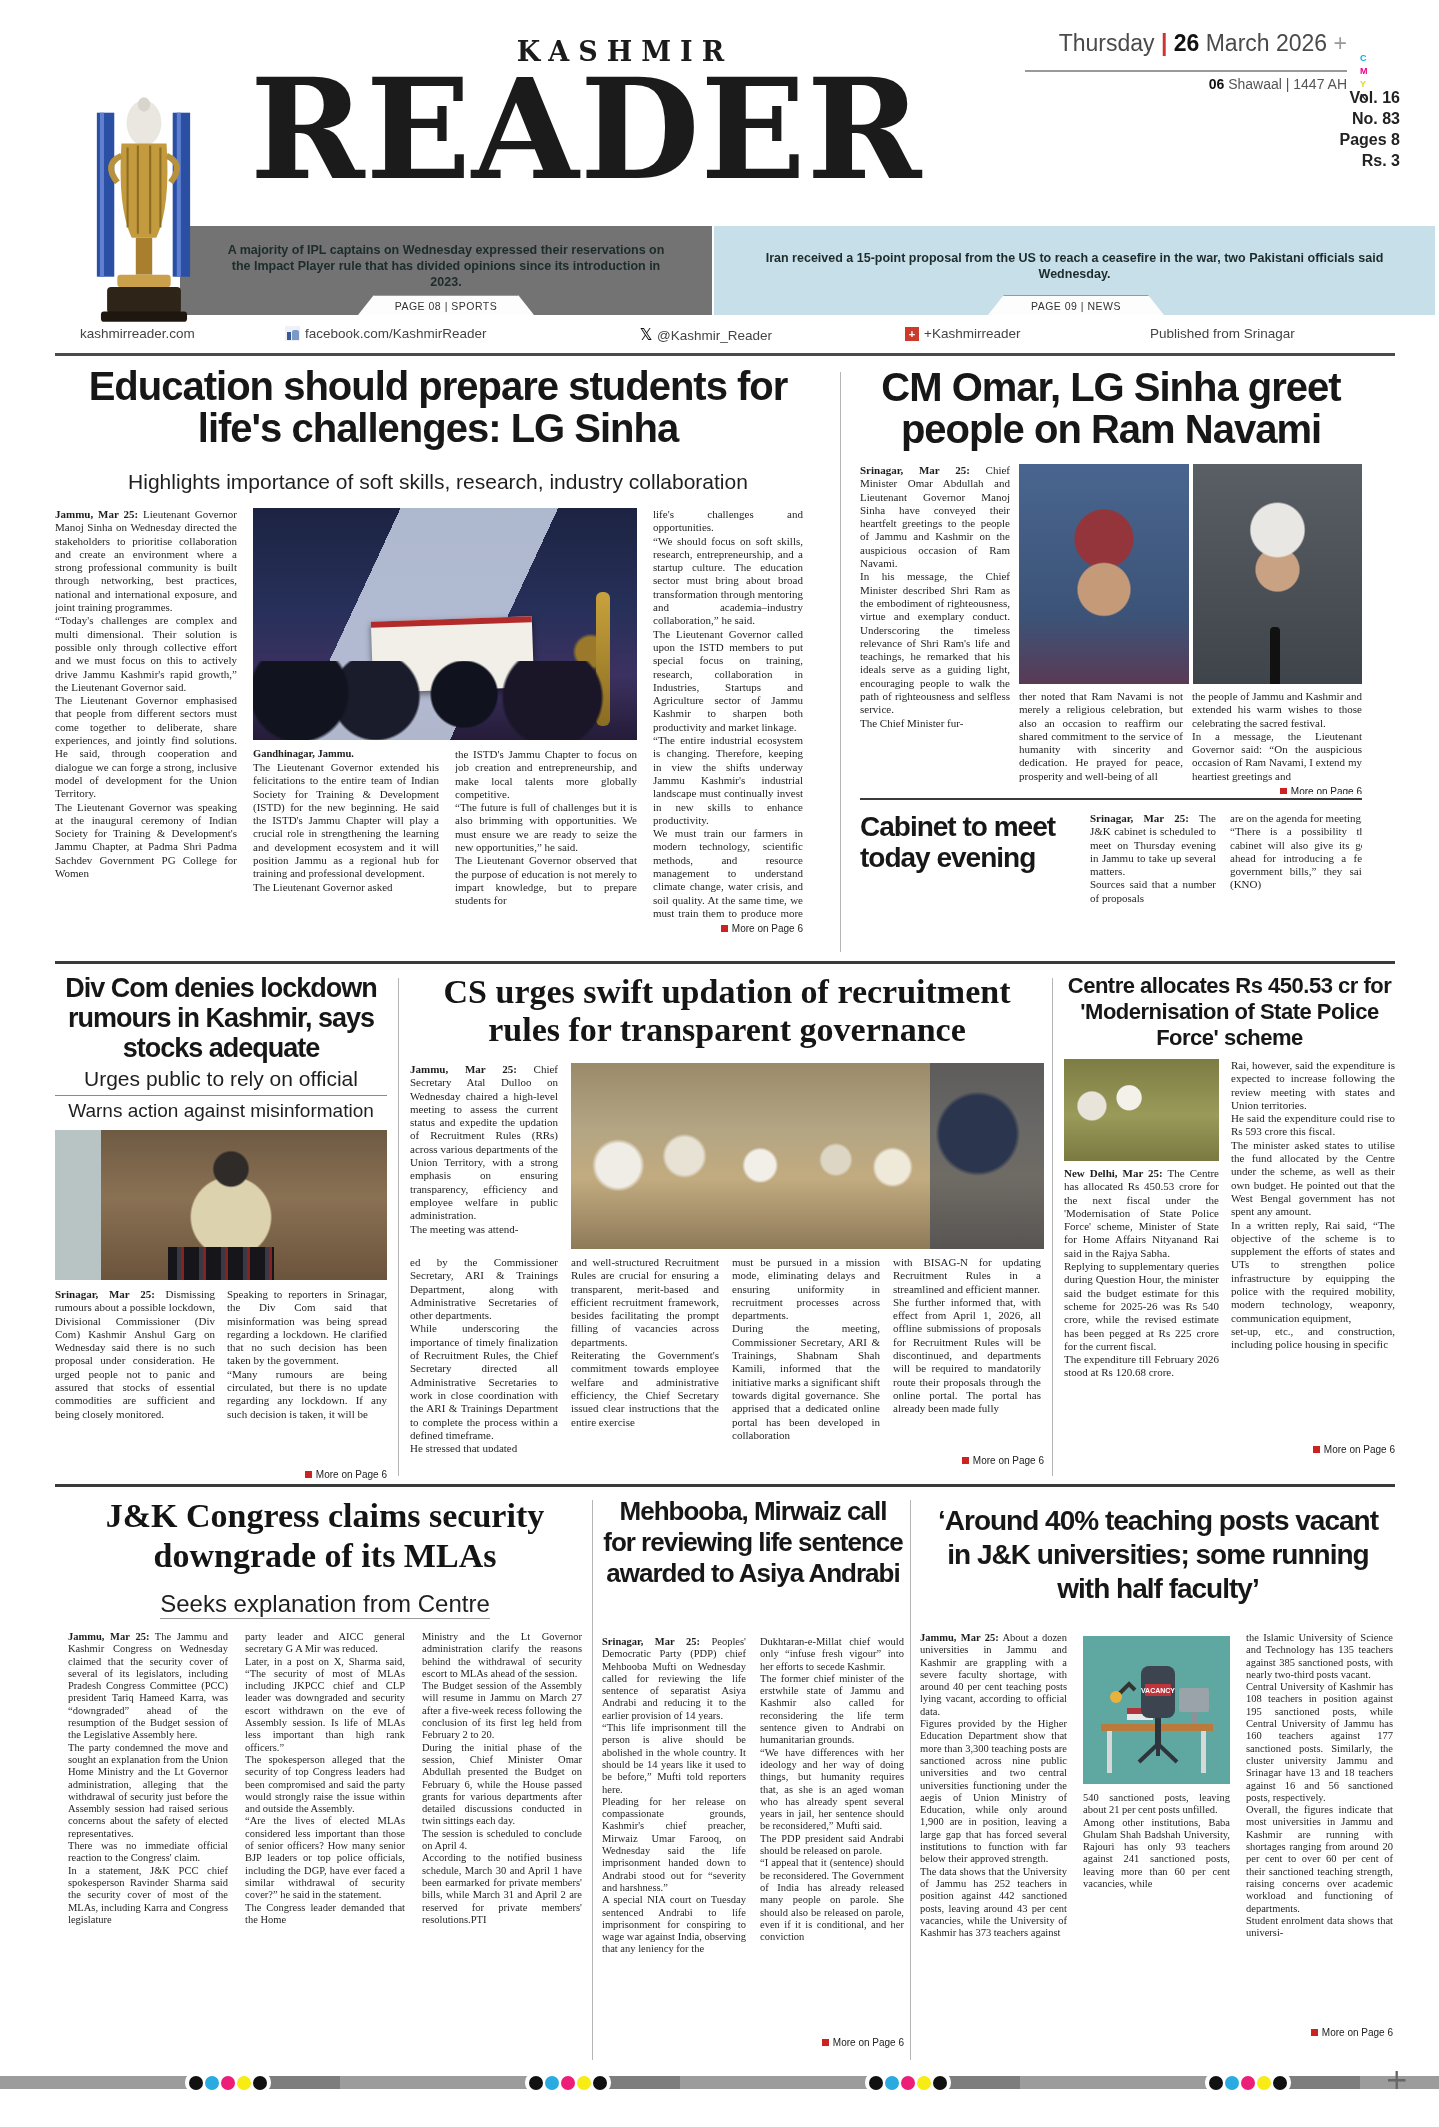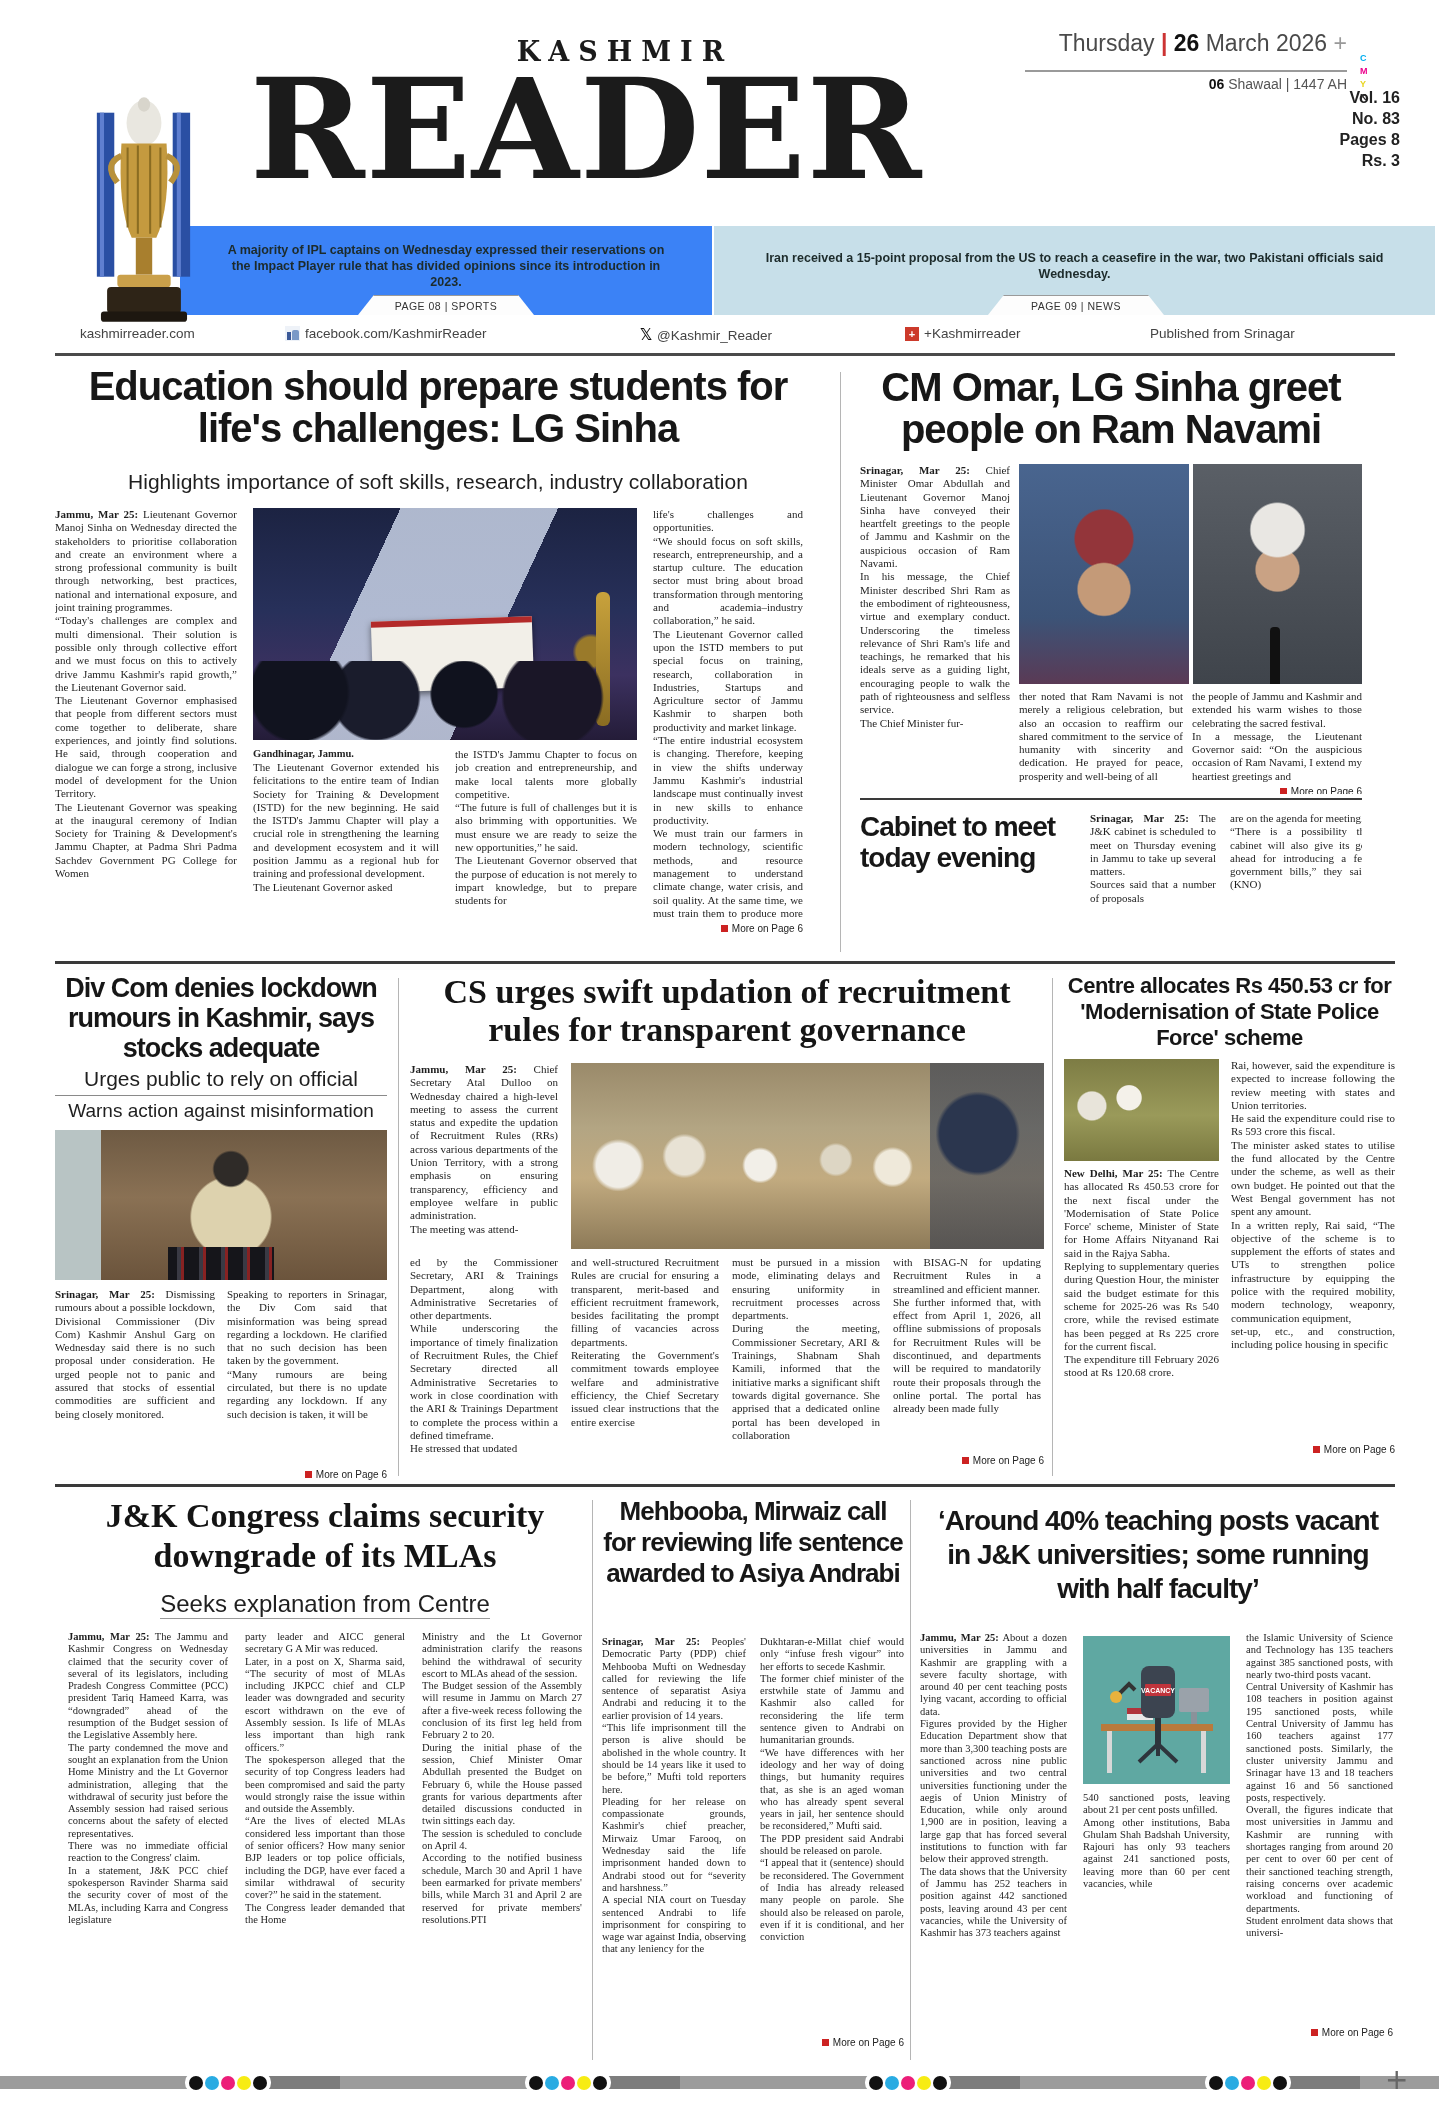--- a/index.html
+++ b/index.html
@@ -18,21 +18,21 @@
   .islamic b{color:#111;}
   .cmyk{position:absolute;left:1360px;top:52px;display:flex;flex-direction:column;font-family:"Liberation Sans",sans-serif;
         font-size:9px;font-weight:700;line-height:13px;}
   .volbox{position:absolute;left:1240px;top:88px;width:160px;text-align:right;font-family:"Liberation Sans",sans-serif;
           font-size:16px;font-weight:700;color:#222;line-height:19px;}
   .volbox div{margin-bottom:2px;}
   
   .trophy{position:absolute;left:86px;top:84px;width:116px;height:246px;z-index:3;}
   
   .teaser{position:absolute;top:226px;height:89px;display:flex;align-items:center;justify-content:center;}
-  .teaser-left{left:180px;width:532px;background:#3b82f6;}
+  .teaser-left{left:180px;width:532px;background:#737373;}
   .teaser-right{left:714px;width:721px;background:#c7dfe9;}
   .teaser-text{font-family:"Liberation Sans",sans-serif;font-weight:700;font-size:12.5px;line-height:16px;
                text-align:center;color:#1d2b2b;padding:0 46px 10px 46px;}
   .tab{position:absolute;bottom:0;width:176px;height:19px;background:#fdfdfd;border-top:1px solid #9a9a9a;
        clip-path:polygon(9% 0,91% 0,100% 100%,0 100%);display:flex;align-items:center;justify-content:center;
        font-family:"Liberation Sans",sans-serif;font-size:10.5px;color:#333;letter-spacing:.5px;}
   .tab-left{left:50%;transform:translateX(-50%);}
   .tab-right{left:38%;}
   
   .socialbar{position:absolute;left:55px;top:321px;width:1340px;height:30px;font-family:"Liberation Sans",sans-serif;

